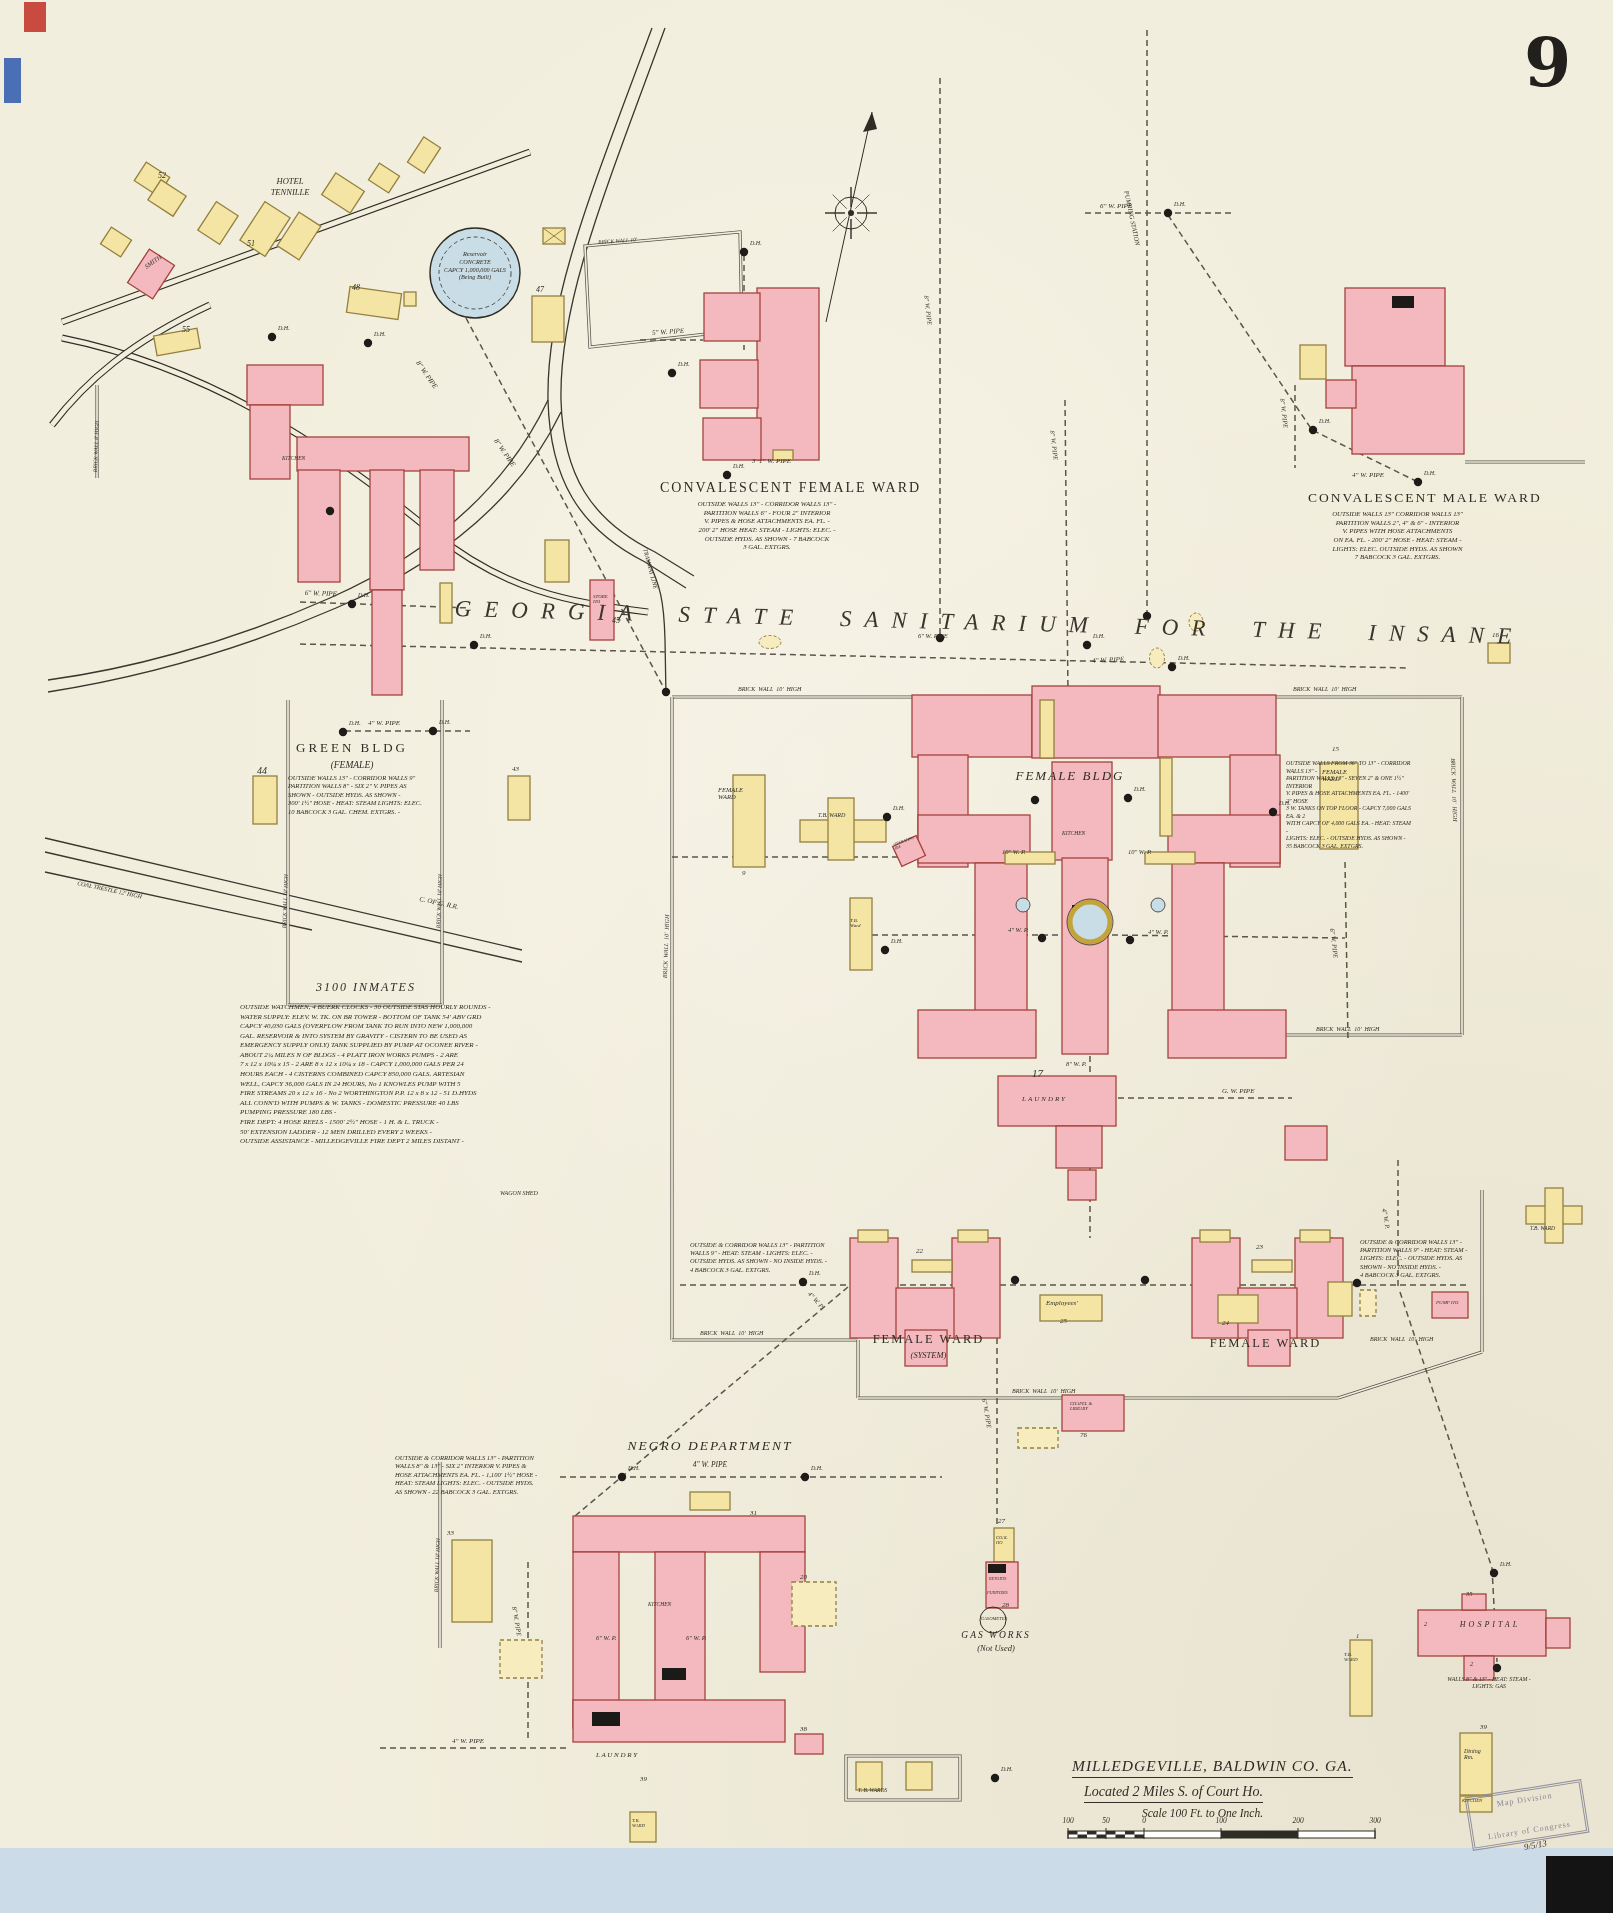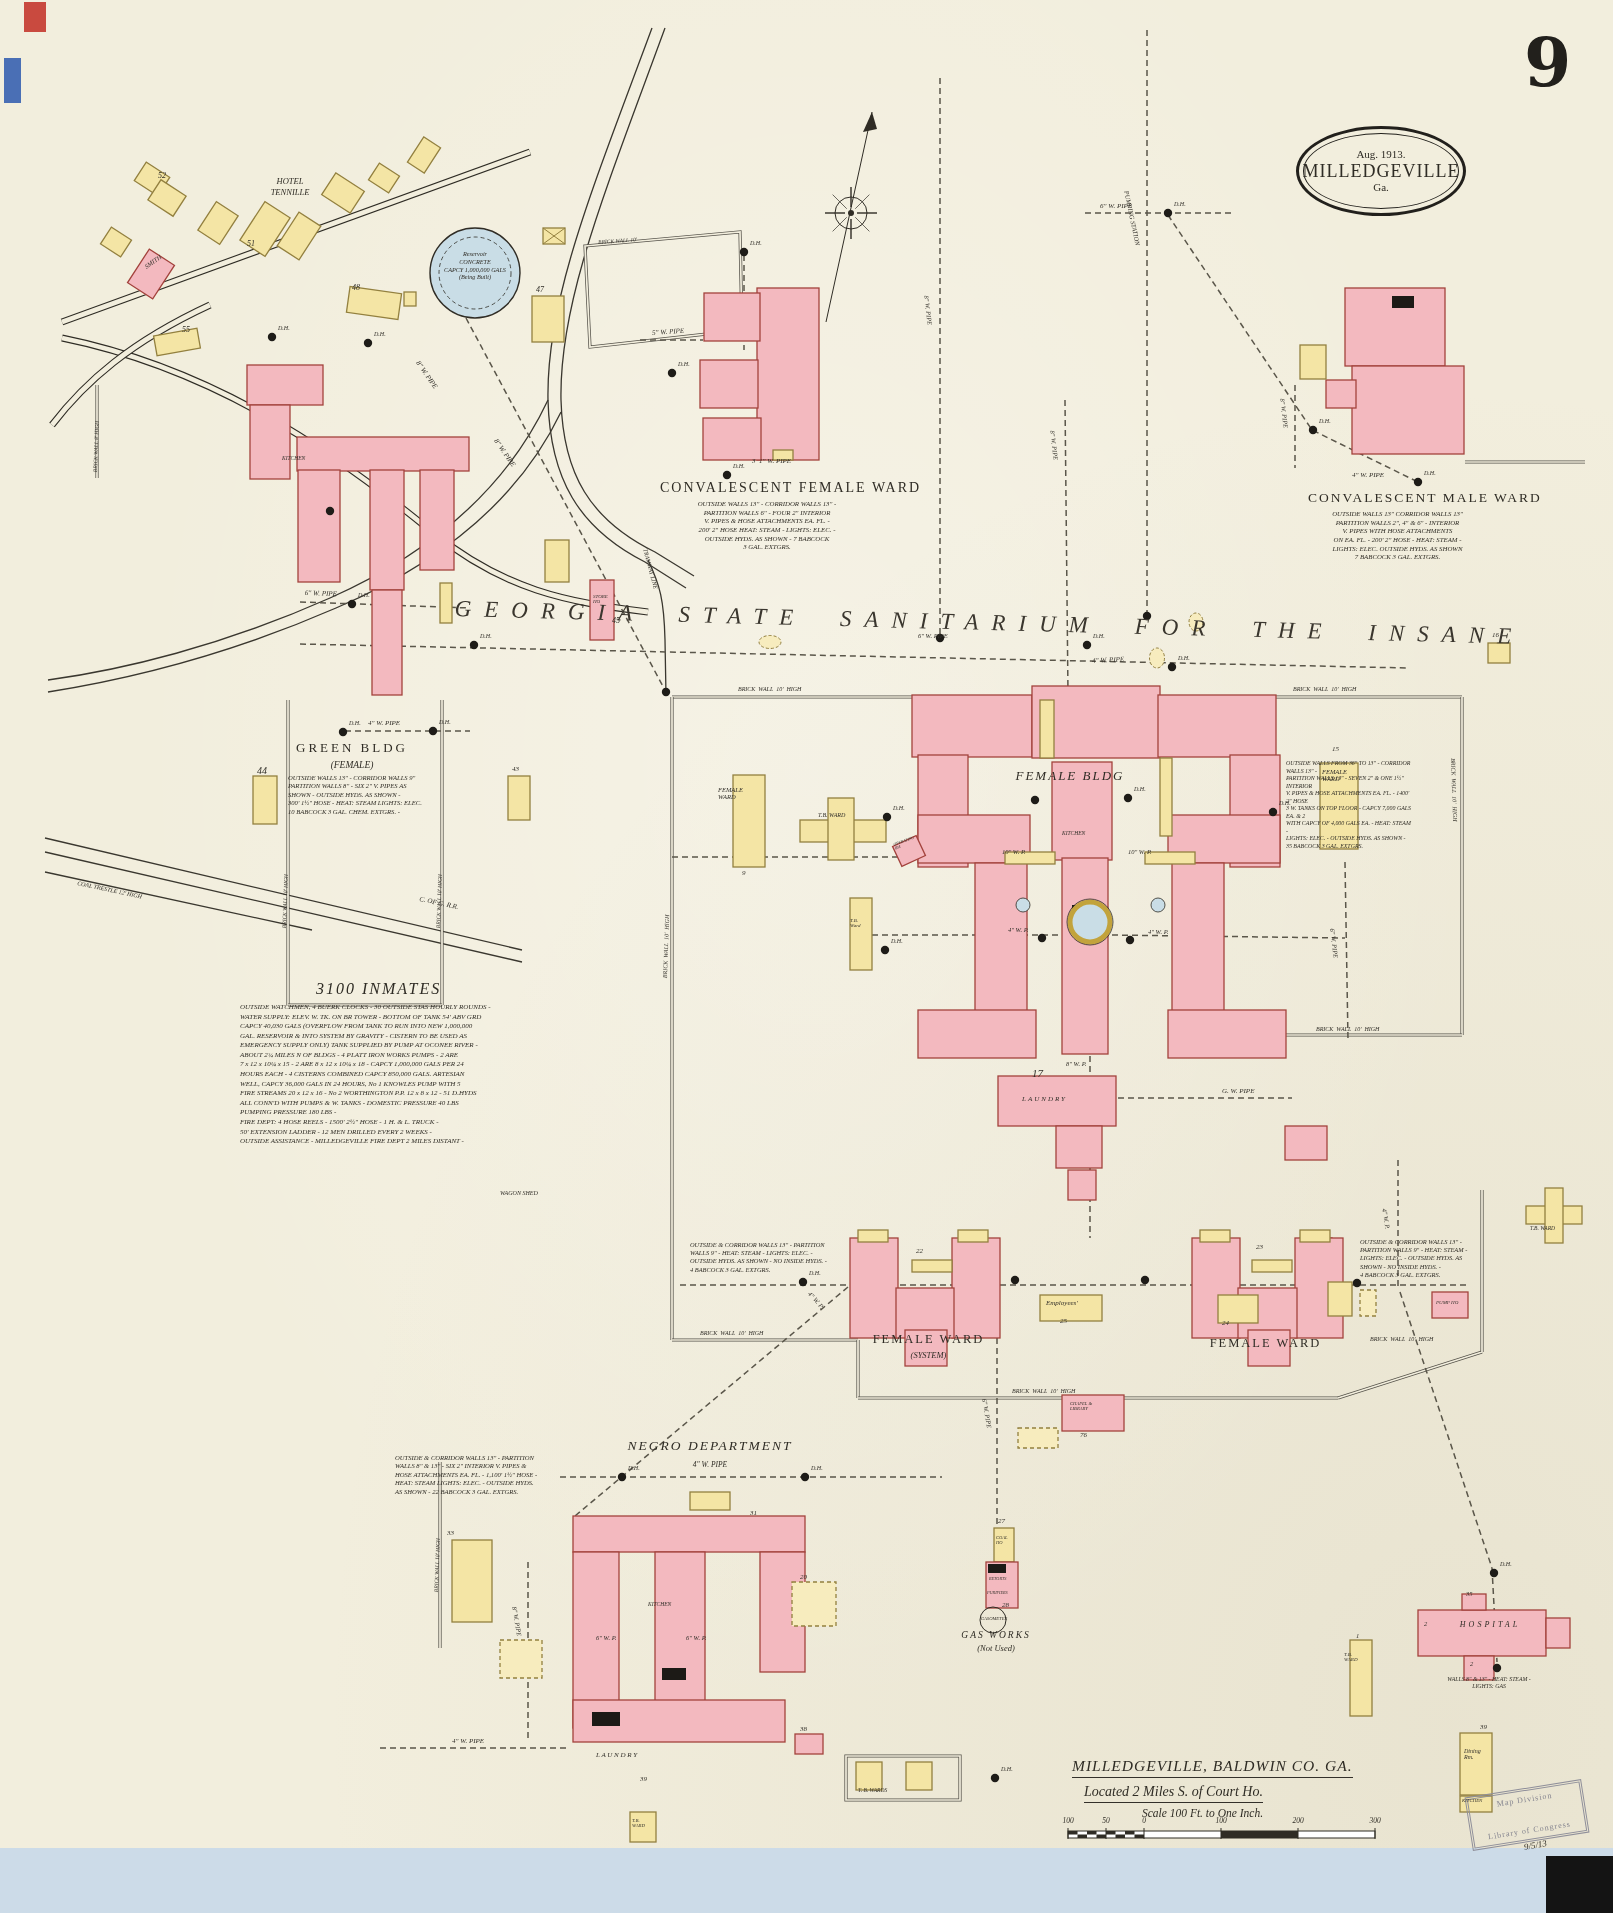--- a/index.html
+++ b/index.html
@@ -304,39 +304,32 @@
       <line x1="1375" y1="1828" x2="1375" y2="1839" stroke="#2f2c25" stroke-width="1"></line>
     </svg>
 
   <div class="edge" style="left:0;top:1848px;width:1613px;height:65px;background:#ccdbe8;"></div>
   <div class="edge" style="left:1546px;top:1856px;width:67px;height:57px;background:#141414;"></div>
   <div class="edge" style="left:24px;top:2px;width:22px;height:30px;background:#c94a3f;"></div>
   <div class="edge" style="left:4px;top:58px;width:17px;height:45px;background:#4a6fb5;"></div>
 
   <div id="sheet-number" class="abs" style="left:1524px;top:22px;">9</div>
 
-  <div id="badge" class="abs" style="left:1296px;top:126px;width:164px;height:84px;">
-    <div class="inner">
-      <div class="badge-date">Aug. 1913.</div>
-      <div class="badge-city">MILLEDGEVILLE</div>
-      <div class="badge-state">Ga.</div>
-    </div>
-  </div>
 
   <div id="banner" class="abs" style="left:455px;top:596px;">GEORGIA STATE SANITARIUM FOR THE INSANE</div>
 
   <div class="blk ctr" style="left:258px;top:176px;width:64px;font-size:8.5px;">HOTEL
 TENNILLE</div>
 
   <div class="blk ctr" style="left:428px;top:250px;width:94px;font-size:6.2px;line-height:1.25;">Reservoir
 CONCRETE
 CAPCY 1,000,000 GALS
 (Being Built)</div>
 
-  <div class="ttl" style="left:316px;top:980px;font-size:16px;font-style:italic;">3100 INMATES</div>
+  <div class="ttl" style="left:316px;top:980px;font-size:12px;font-style:italic;">3100 INMATES</div>
   <div class="blk" style="left:240px;top:1003px;width:310px;font-size:7px;line-height:1.37;">OUTSIDE WATCHMEN, 4 BUERK CLOCKS - 30 OUTSIDE STAS HOURLY ROUNDS -
 WATER SUPPLY: ELEV. W. TK. ON BR TOWER - BOTTOM OF TANK 54' ABV GRD
 CAPCY 40,030 GALS (OVERFLOW FROM TANK TO RUN INTO NEW 1,000,000
 GAL. RESERVOIR &amp; INTO SYSTEM BY GRAVITY - CISTERN TO BE USED AS
 EMERGENCY SUPPLY ONLY) TANK SUPPLIED BY PUMP AT OCONEE RIVER -
 ABOUT 2¾ MILES N OF BLDGS - 4 PLATT IRON WORKS PUMPS - 2 ARE
 7 x 12 x 10¼ x 15 - 2 ARE 8 x 12 x 10¼ x 18 - CAPCY 1,000,000 GALS PER 24
 HOURS EACH - 4 CISTERNS COMBINED CAPCY 850,000 GALS. ARTESIAN
 WELL, CAPCY 36,000 GALS IN 24 HOURS, No 1 KNOWLES PUMP WITH 5
 FIRE STREAMS 20 x 12 x 16 - No 2 WORTHINGTON P.P. 12 x 8 x 12 - 51 D.HYDS

